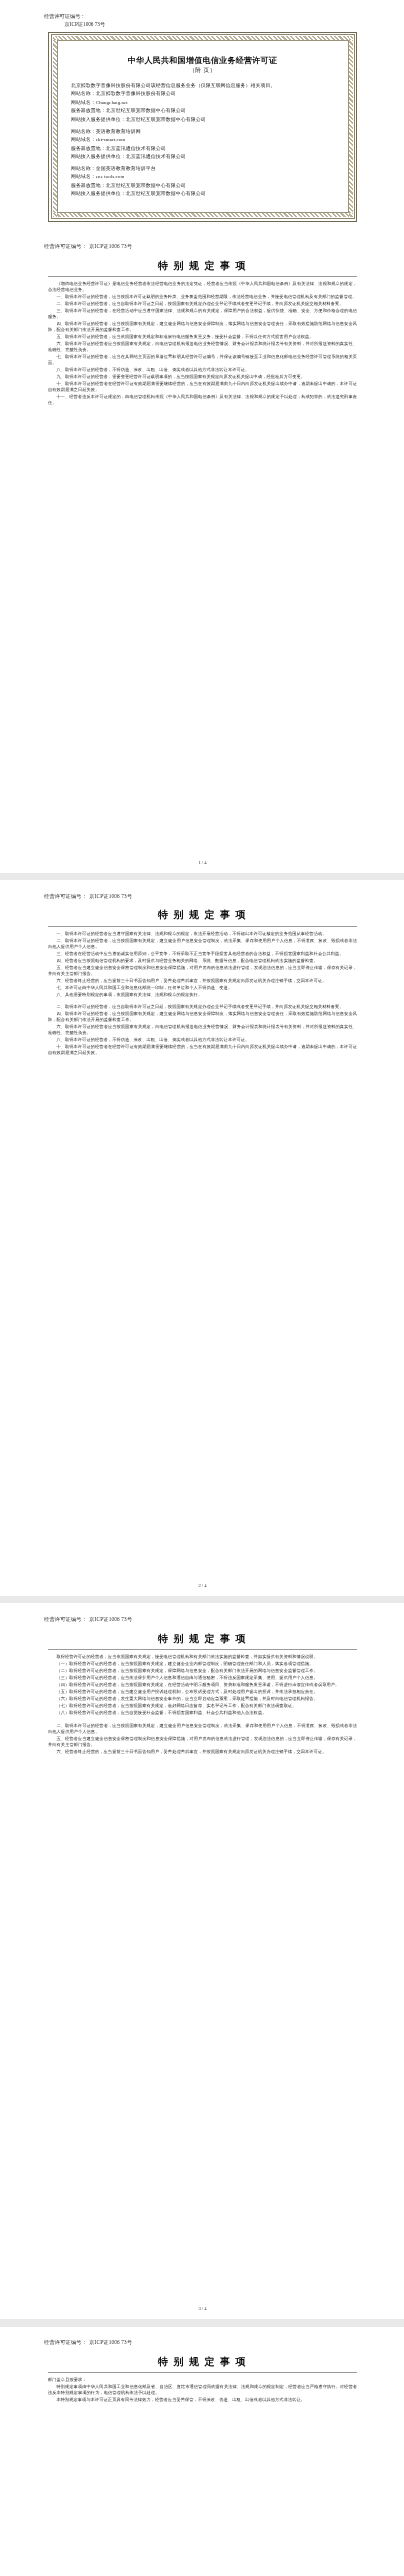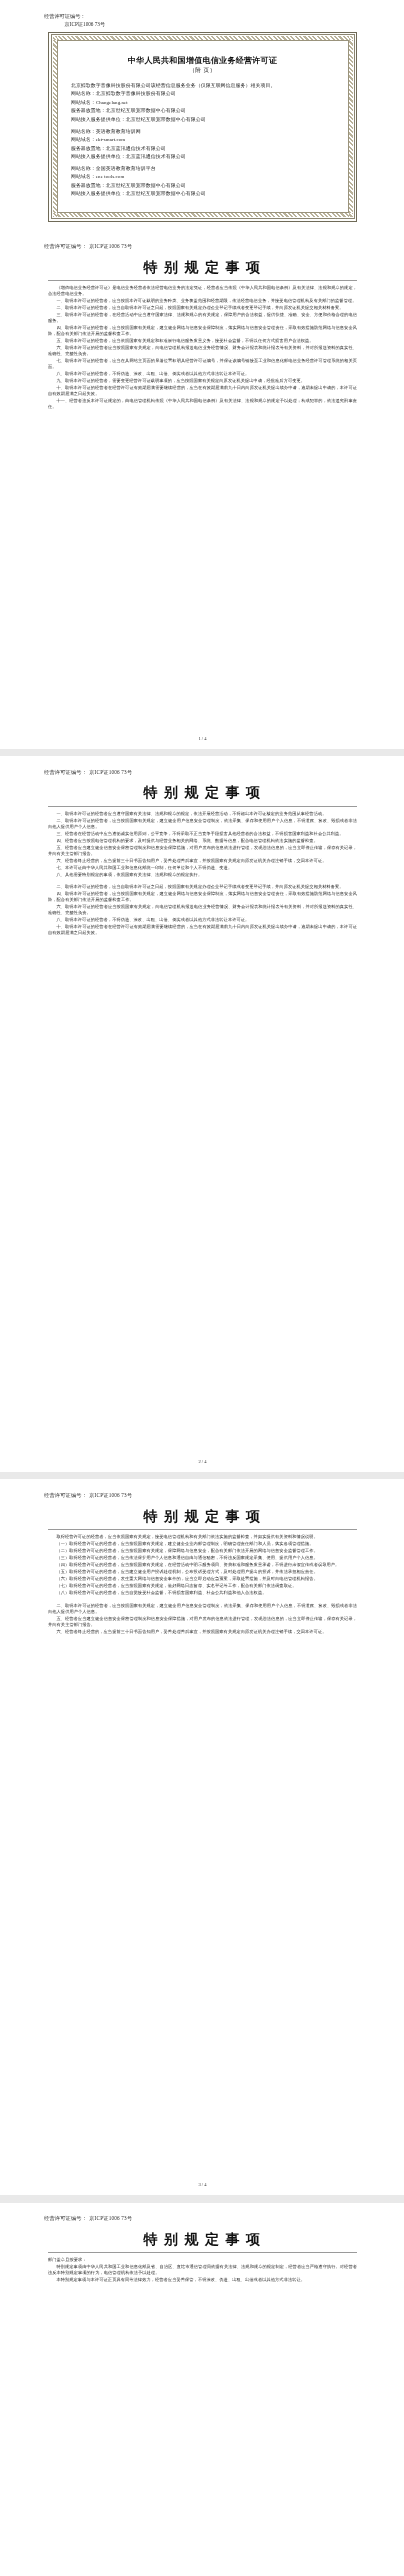--- a/index.html
+++ b/index.html
@@ -14,21 +14,21 @@
     background: #e9e9e9;
   }
   .page {
     width: 405px;
     background: #ffffff;
     position: relative;
     box-sizing: border-box;
     margin-bottom: 7.2px;
     overflow: hidden;
   }
-  .page-1 { height: 749px; padding: 13.4px 0 0 0; }
+  .page-1 { height: 873px; padding: 13.4px 0 0 0; }
   .page-2 { height: 716px; padding: 12.4px 0 0 0; }
   .page-3 { height: 716px; padding: 12.4px 0 0 0; }
   .page-5 { height: 515px; padding: 12.4px 0 0 0; }
 
   
   .permit-no-row {
     display: flex;
     justify-content: flex-start;
     align-items: flex-end;
     padding-left: 44px;
@@ -104,21 +104,21 @@
     white-space: nowrap;
     letter-spacing: 0.1px;
   }
   .cert-line .k { }
   .cert-line .v { }
   .cert-spacer { height: 3.1px; }
 
   
   .sec-title {
     text-align: center;
-    font-size: 14px;
+    font-size: 10px;
     font-weight: bold;
     letter-spacing: 1.5px;
     color: #111;
     margin: 8.2px 0 3.1px 0;
   }
   .sec-rule {
     width: 309px;
     margin: 0 auto 4.1px auto;
     border-top: 0.5px solid #9a9a9a;
   }

